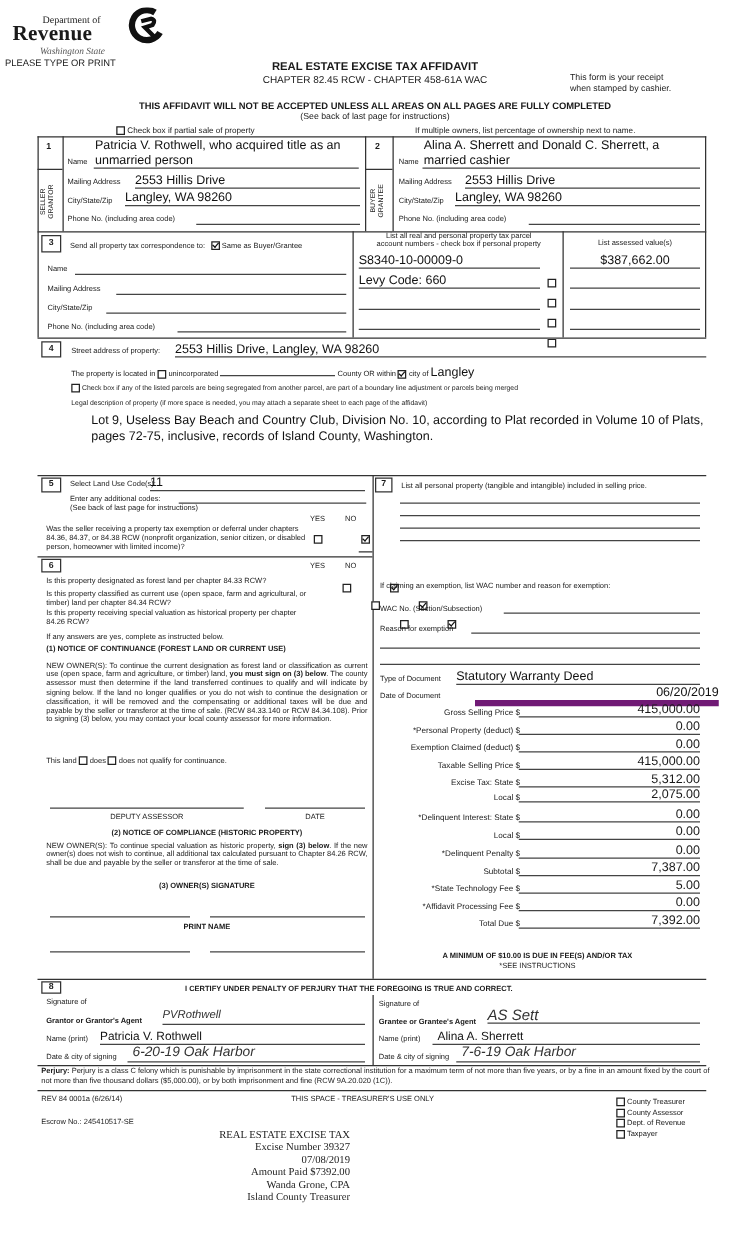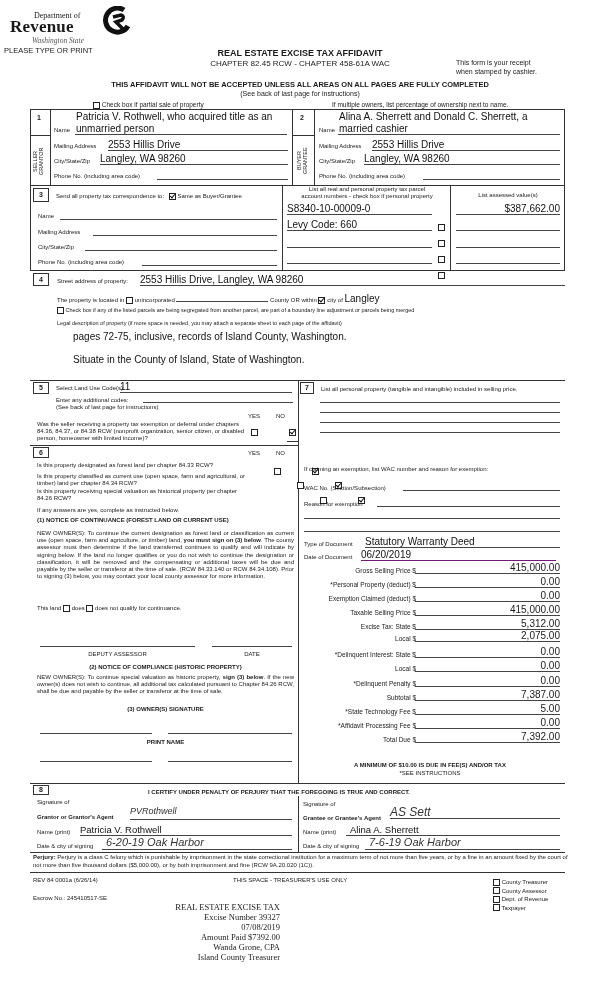--- a/index.html
+++ b/index.html
@@ -10,21 +10,21 @@
   .sm { font-size: 6.5px; }
   .typed { font-size: 10px; font-family: "Liberation Sans", sans-serif; color: #111; }
   .bold { font-weight: bold; }
   .line { position: absolute; border-bottom: 1px solid #444; }
   .hr { position: absolute; height: 1px; background: #333; }
   .vr { position: absolute; width: 1px; background: #333; }
   .cb { display: inline-block; width: 7px; height: 7px; border: 1px solid #222; vertical-align: middle; position: relative; background: #fff; }
   .cb.checked::after { content: ""; position: absolute; left: 1px; top: -1px; width: 2px; height: 4px; border: solid #111; border-width: 0 1.2px 1.2px 0; transform: rotate(40deg); }
   .secnum { position: absolute; border: 1px solid #333; font-size: 7px; font-weight: bold; text-align: center; background: #fff; }
   .vert { position: absolute; writing-mode: vertical-rl; transform: rotate(180deg); font-size: 5.5px; text-align: center; line-height: 6px; }
-  .right { text-align: right; }
+  .right { text-align: center; }
   .center { text-align: center; }
   .amt-label { position: absolute; font-size: 6.5px; text-align: right; width: 160px; }
   .amt-val { position: absolute; font-size: 10px; text-align: right; width: 145px; border-bottom: 1px solid #444; line-height: 11px; }
   .stamp { font-family: Liberation Serif, serif; font-size: 8.5px; line-height: 10px; text-align: right; color: #222; }
   .sig { font-family: Liberation Sans, sans-serif; font-style: italic; color: #333; }
   .just { text-align: justify; }
 </style>
 </head>
 <body>
 
@@ -166,23 +166,23 @@
   <span>city of</span>
   <span class="typed">Langley</span>
 </div>
 
 <div class="abs" style="left:57px;top:307px;font-size:5.5px;">
   <span class="cb"></span>
   <span>Check box if any of the listed parcels are being segregated from another parcel, are part of a boundary line adjustment or parcels being merged</span>
 </div>
 <div class="abs" style="left:57px;top:320px;font-size:5.5px;">Legal description of property (if more space is needed, you may attach a separate sheet to each page of the affidavit)</div>
 <div class="abs typed" style="left:73px;top:330px;width:500px;line-height:13px;">
+  <div>Lot 9, Useless Bay Beach and Country Club, Division No. 10, according to Plat recorded in Volume 10 of Plats,</div>
   <div>pages 72-75, inclusive, records of Island County, Washington.</div>
   <div style="height:10px;"></div>
-  <div>Situate in the County of Island, State of Washington.</div>
 </div>
 
 
 <div class="hr" style="left:30px;top:380px;width:535px;"></div>
 <div class="vr" style="left:298px;top:380px;height:403px;"></div>
 
 <div class="secnum" style="left:33px;top:382px;width:16px;height:12px;line-height:10px;">5</div>
 <div class="abs tiny" style="left:56px;top:385px;">Select Land Use Code(s):</div>
 <div class="abs typed" style="left:120px;top:381px;width:172px;border-bottom:1px solid #444;">11</div>
 <div class="abs tiny" style="left:56px;top:397px;">Enter any additional codes:</div>
@@ -259,21 +259,21 @@
 <div class="abs tiny" style="left:304px;top:485px;">WAC No. (Section/Subsection)</div>
 <div class="abs" style="left:403px;top:483px;width:157px;height:8px;border-bottom:1px solid #444;"></div>
 <div class="abs tiny" style="left:304px;top:501px;">Reason for exemption</div>
 <div class="abs" style="left:377px;top:499px;width:183px;height:8px;border-bottom:1px solid #444;"></div>
 <div class="abs" style="left:304px;top:511px;width:256px;height:8px;border-bottom:1px solid #444;"></div>
 <div class="abs" style="left:304px;top:524px;width:256px;height:8px;border-bottom:1px solid #444;"></div>
 
 <div class="abs tiny" style="left:304px;top:541px;">Type of Document</div>
 <div class="abs typed" style="left:365px;top:536px;width:195px;border-bottom:1px solid #444;">Statutory Warranty Deed</div>
 <div class="abs tiny" style="left:304px;top:554px;">Date of Document</div>
-<div class="abs typed" style="left:361px;top:549px;width:195px;border-bottom:1px solid #701a75;">06/20/2019</div>
+<div class="abs typed" style="left:380px;top:549px;width:195px;border-bottom:5px solid #701a75;text-align:right;">06/20/2019</div>
 
 
 <div class="amt-label" style="left:256px;top:567px;">Gross Selling Price $</div>
 <div class="amt-val" style="left:415px;top:562px;">415,000.00</div>
 <div class="amt-label" style="left:256px;top:581px;">*Personal Property (deduct) $</div>
 <div class="amt-val" style="left:415px;top:576px;">0.00</div>
 <div class="amt-label" style="left:256px;top:595px;">Exemption Claimed (deduct) $</div>
 <div class="amt-val" style="left:415px;top:590px;">0.00</div>
 <div class="amt-label" style="left:256px;top:609px;">Taxable Selling Price $</div>
 <div class="amt-val" style="left:415px;top:604px;">415,000.00</div>

